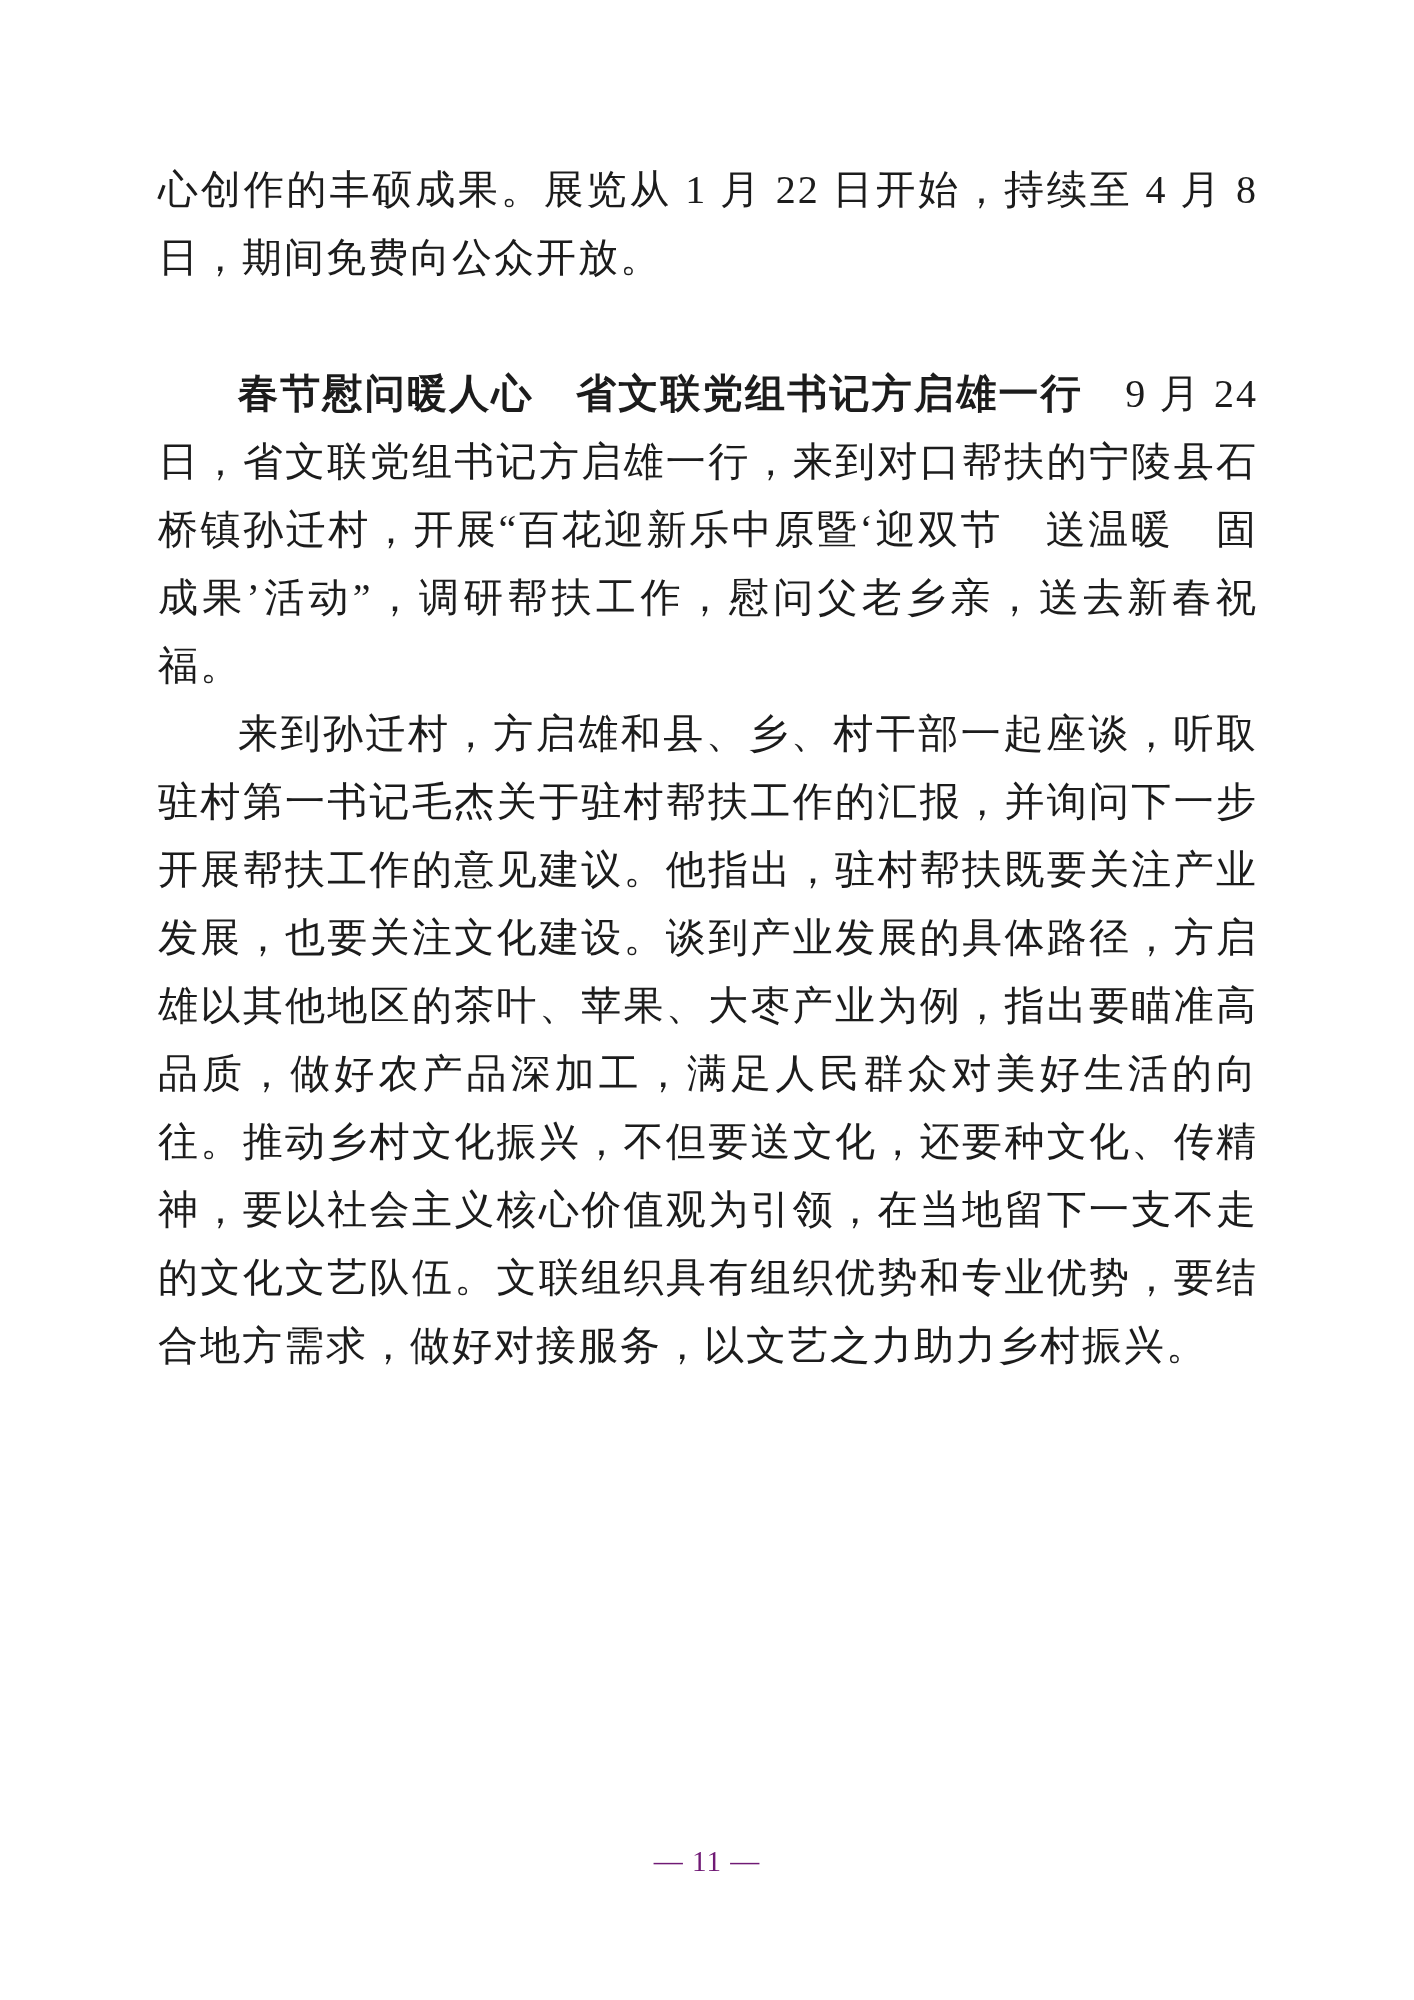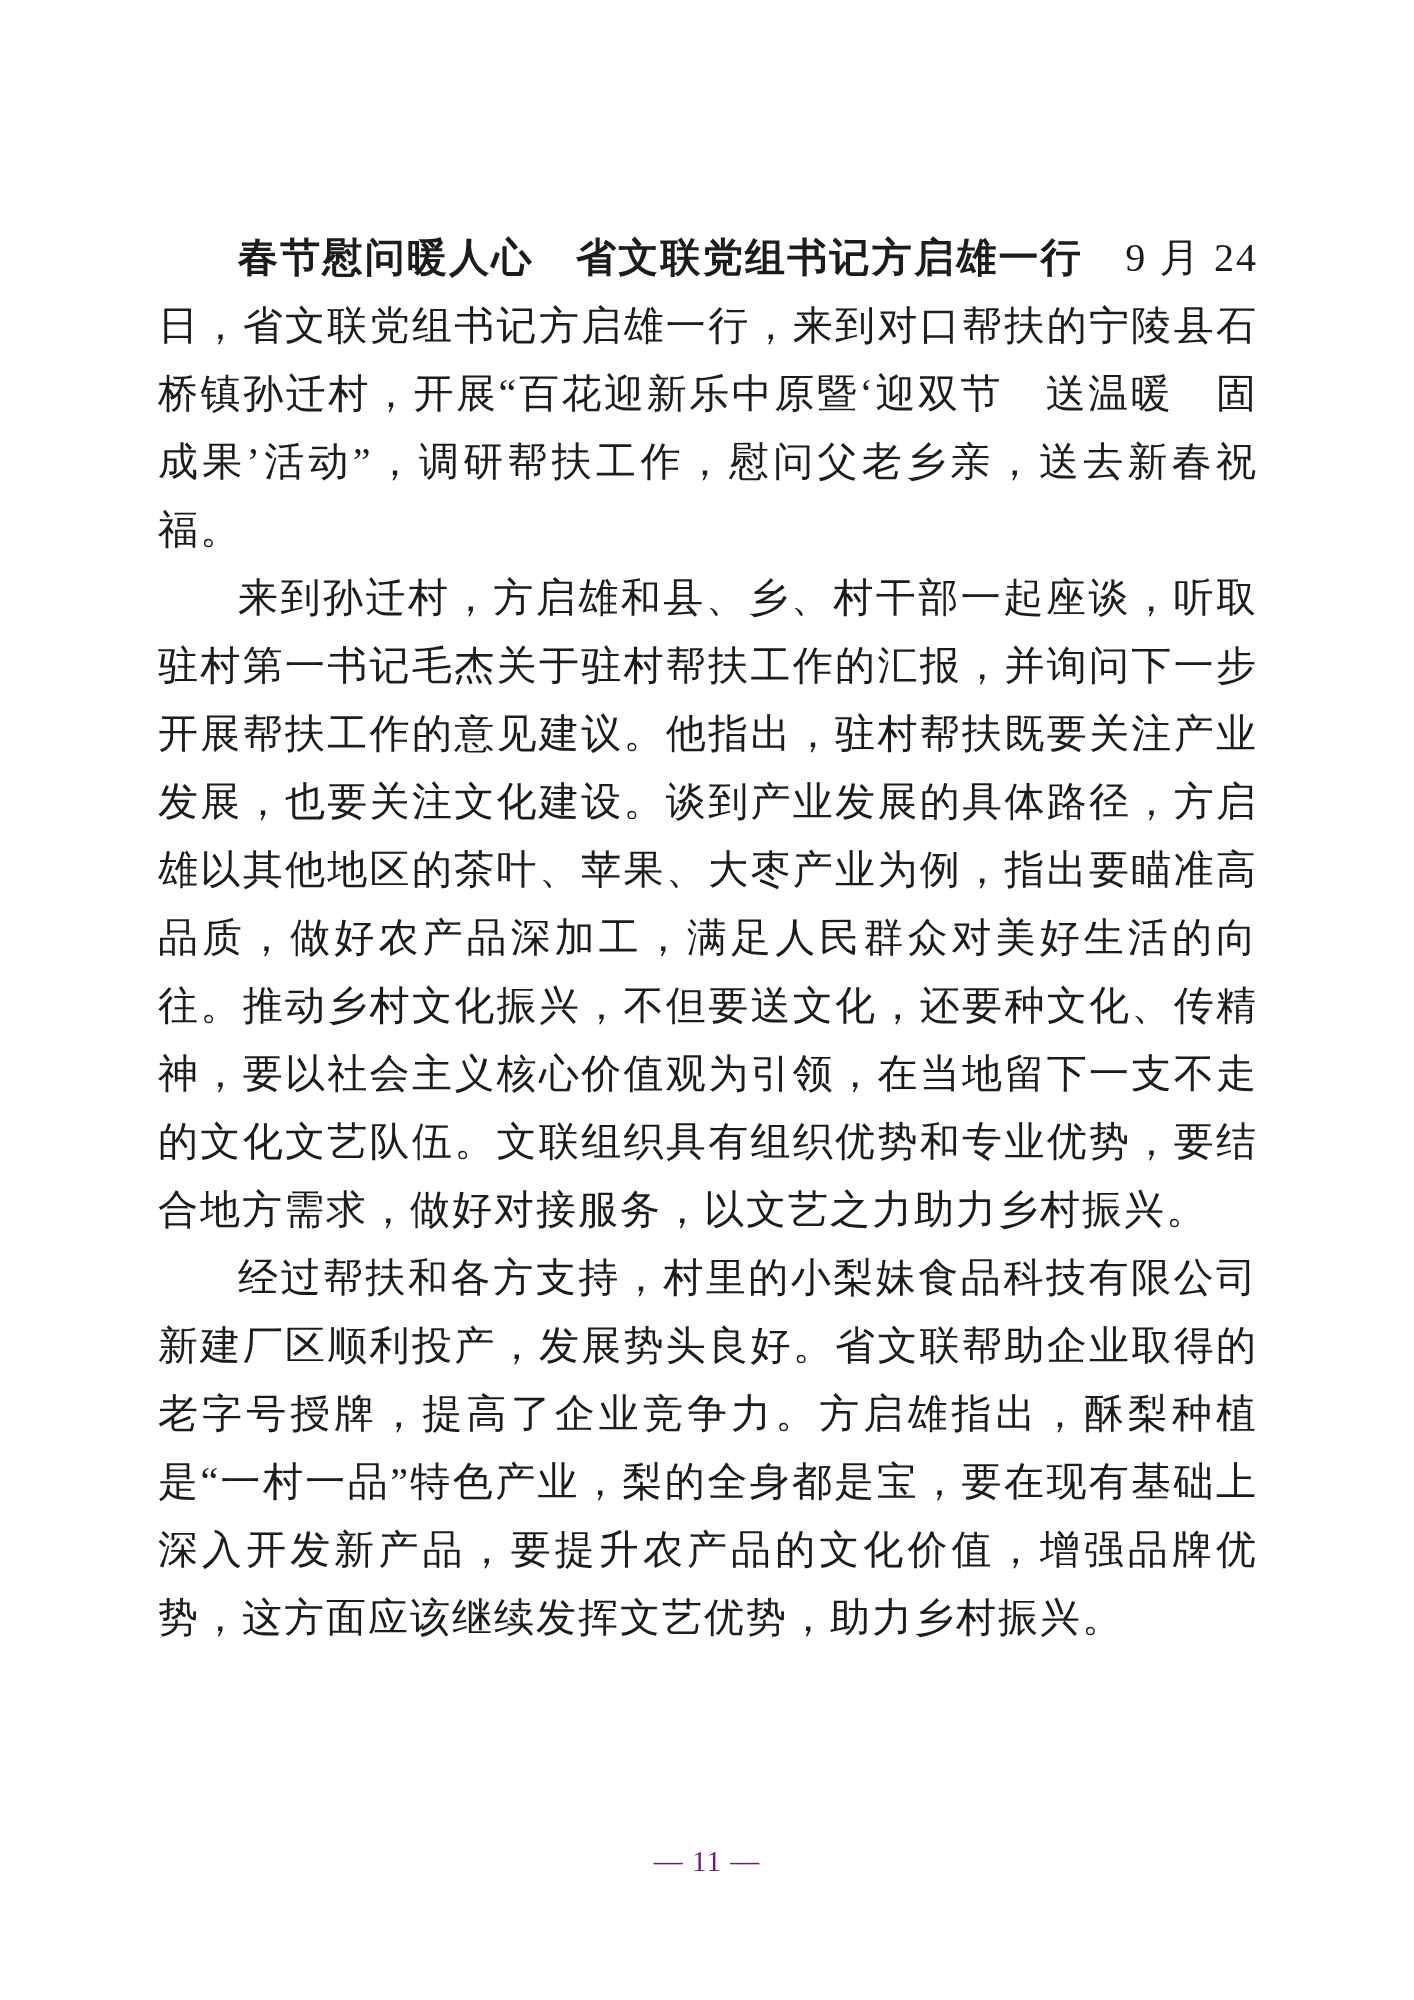--- a/index.html
+++ b/index.html
@@ -54,23 +54,23 @@
     letter-spacing: 1px;
     color: #701a75;
   }
 </style>
 </head>
 <body>
 
 <div class="page">
   <div class="content">
 
+    <p>心创作的丰硕成果。展览从 1 月 22 日开始，持续至 4 月 8 日，期间免费向公众开放。</p>
 
     <p class="para-indent para-gap"><span class="heading-bold">春节慰问暖人心　省文联党组书记方启雄一行</span><span>　9 月 24 日，省文联党组书记方启雄一行，来到对口帮扶的宁陵县石桥镇孙迁村，开展“百花迎新乐中原暨‘迎双节　送温暖　固成果’活动”，调研帮扶工作，慰问父老乡亲，送去新春祝福。</span></p>
 
     <p class="para-indent">来到孙迁村，方启雄和县、乡、村干部一起座谈，听取驻村第一书记毛杰关于驻村帮扶工作的汇报，并询问下一步开展帮扶工作的意见建议。他指出，驻村帮扶既要关注产业发展，也要关注文化建设。谈到产业发展的具体路径，方启雄以其他地区的茶叶、苹果、大枣产业为例，指出要瞄准高品质，做好农产品深加工，满足人民群众对美好生活的向往。推动乡村文化振兴，不但要送文化，还要种文化、传精神，要以社会主义核心价值观为引领，在当地留下一支不走的文化文艺队伍。文联组织具有组织优势和专业优势，要结合地方需求，做好对接服务，以文艺之力助力乡村振兴。</p>
 
-    <p class="para-indent">经过帮扶和各方支持，村里的小梨妹食品科技有限公司新建厂区顺利投产，发展势头良好。省文联帮助企业取得的老字号授牌，提高了企业竞争力。方启雄指出，酥梨种植是“一村一品”特色产业，梨的全身都是宝，要在现有基础上深入开发新产品，要提升农产品的文化价值，增强品牌优势，这方面应该继续发挥文艺优势，助力乡村振兴。</p>
 
   </div>
 </div>
 
 <div class="footer">— 11 —</div>
 
 </body></html>

